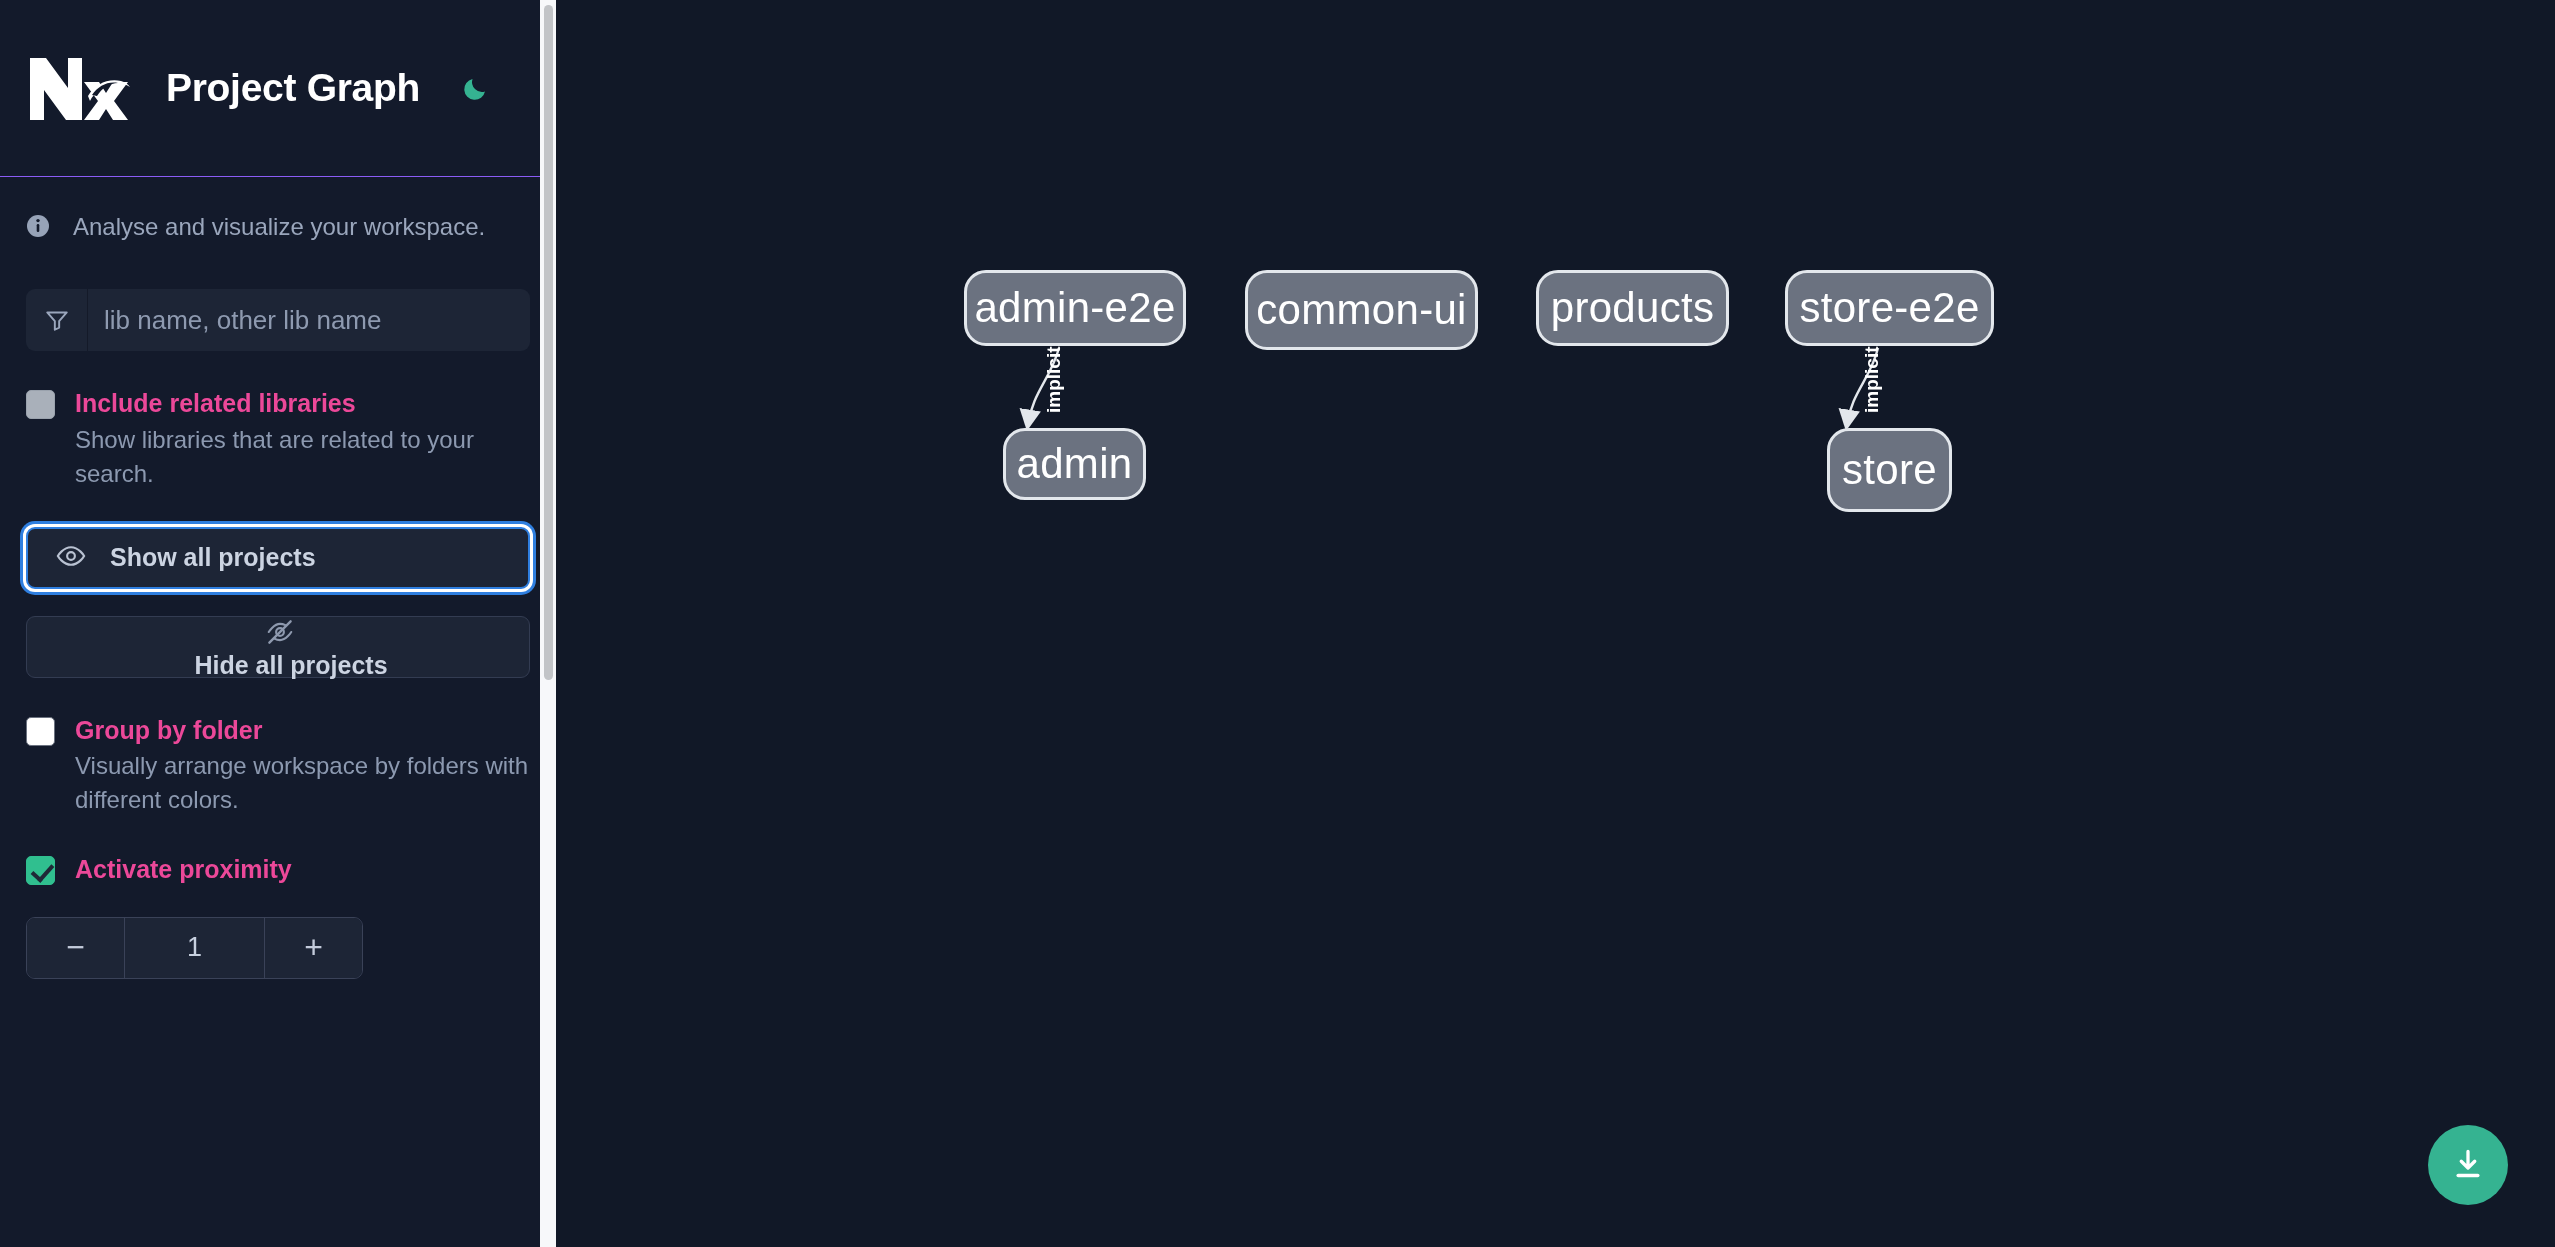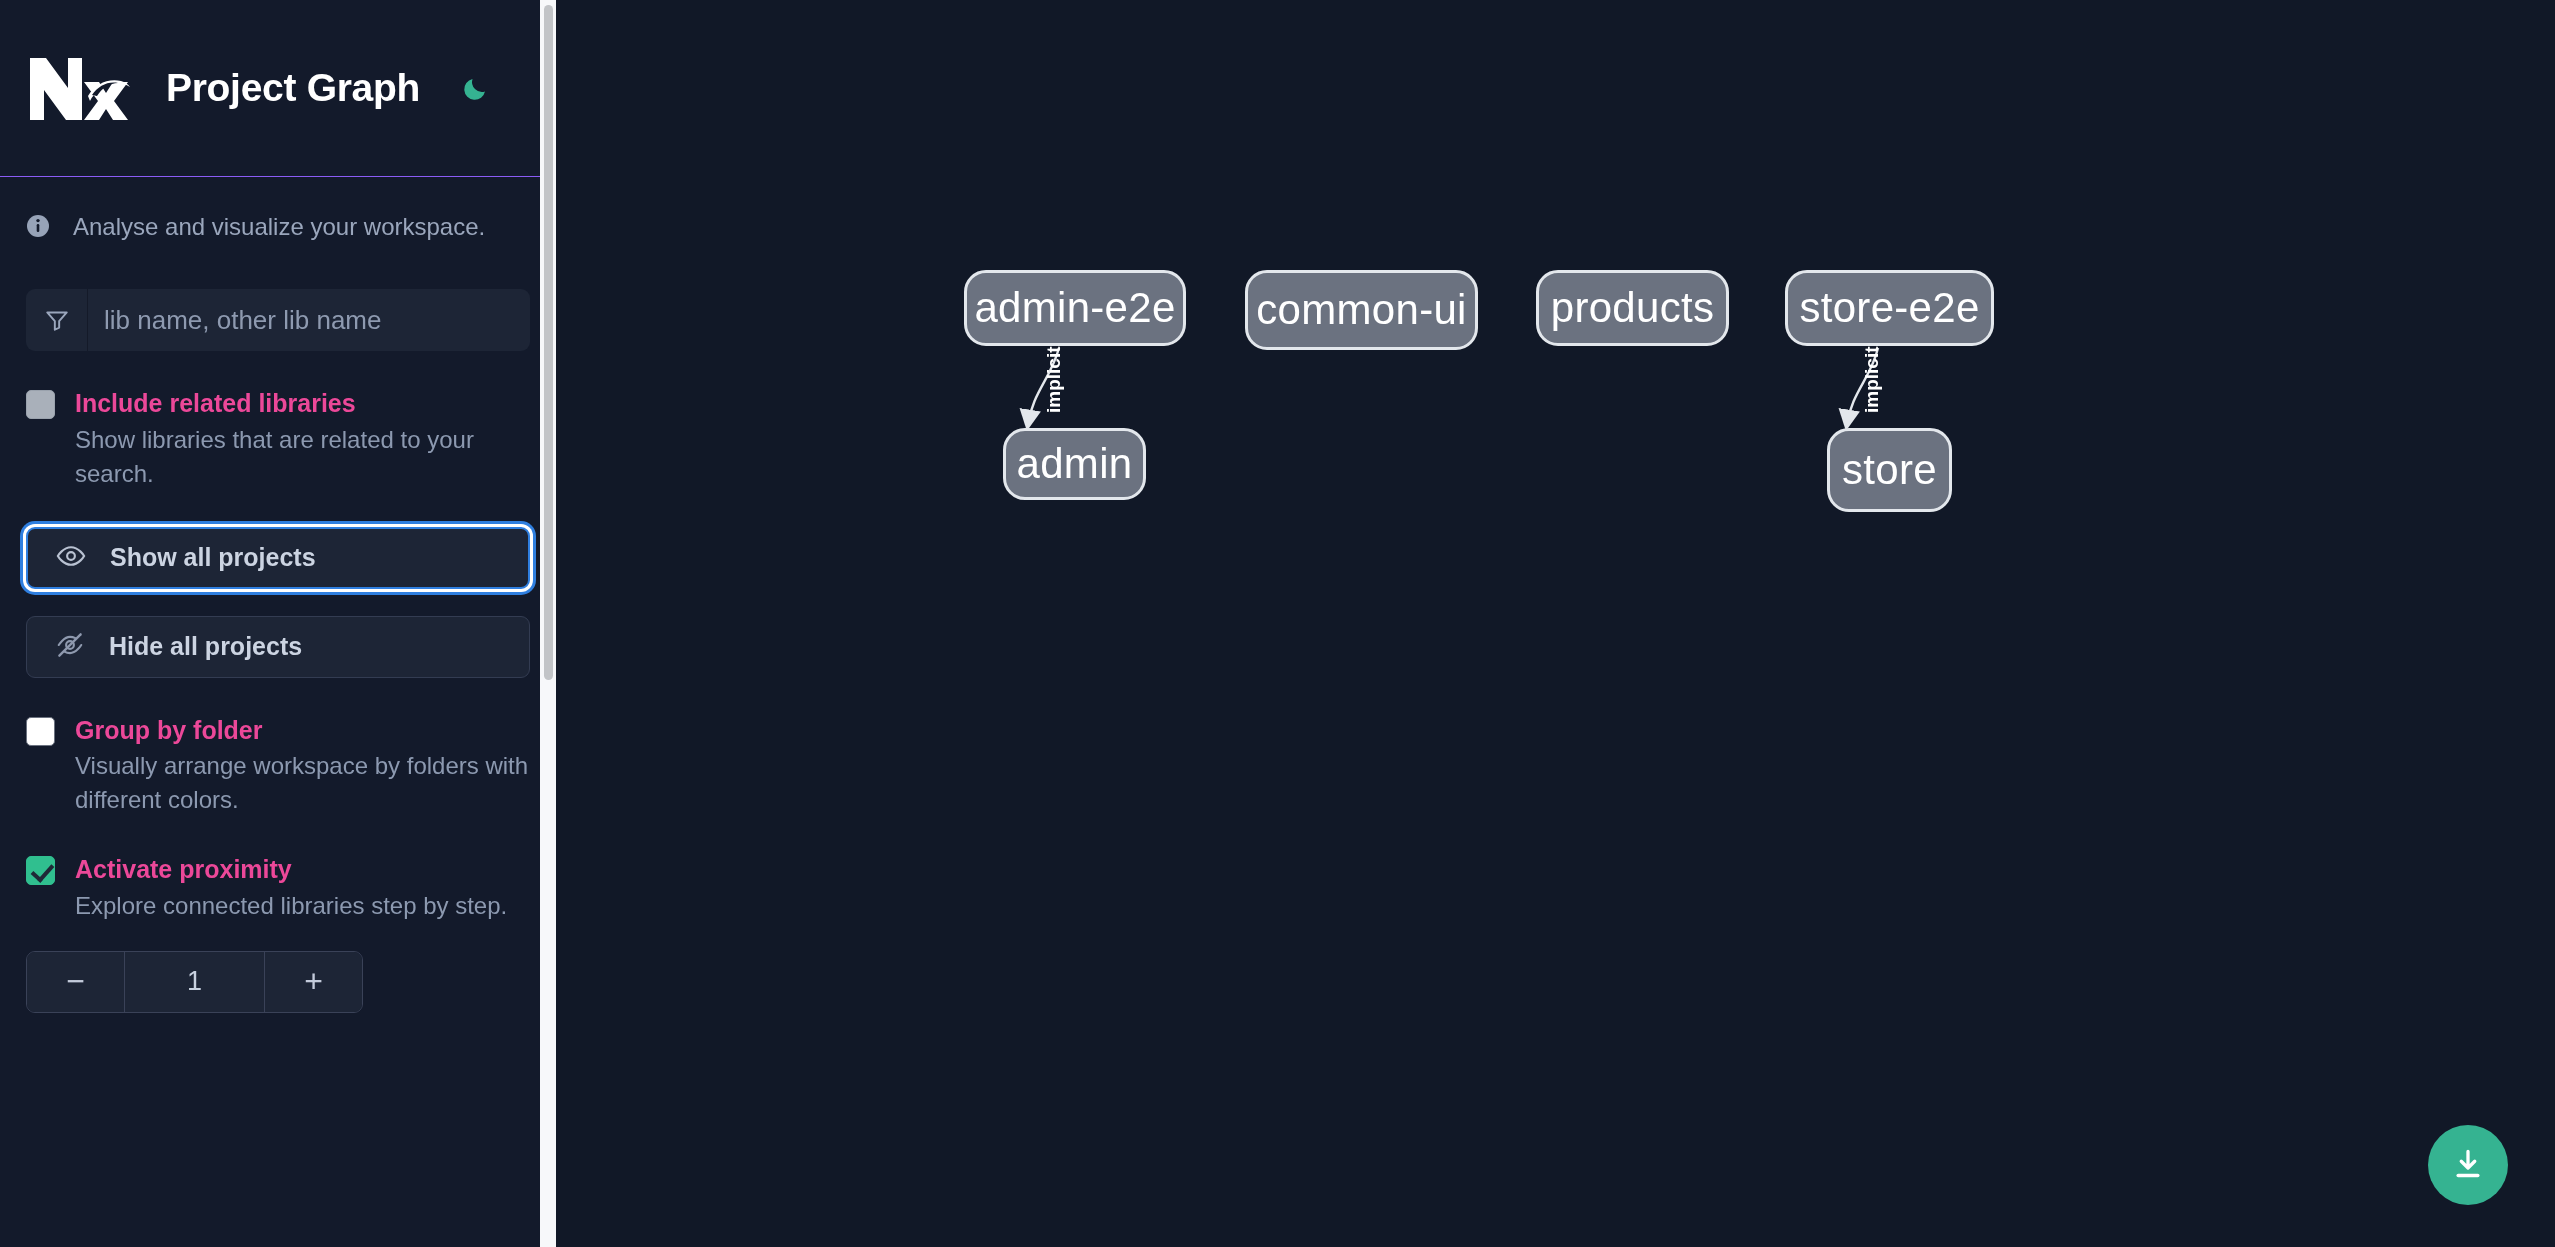--- a/index.html
+++ b/index.html
@@ -93,21 +93,21 @@
     width: 504px; height: 62px;
     background: #1d2536; border: 1px solid #333c52;
     border-radius: 9px; padding-left: 26px;
     font-size: 25px; font-weight: 700; color: #ccd4e2;
     cursor: pointer;
   }
   .pbtn.focused {
     border: 2px solid #2f7fe0;
     box-shadow: 0 0 0 3px #ffffff, 0 0 0 6px #2f7fe0;
   }
-  .pbtn + .pbtn { margin-top: 27px; }
+  .pbtn + .pbtn { margin-top: 27px; flex-direction: column; }
   .pbtn .bicon { width: 34px; height: 34px; flex: 0 0 34px; margin-right: 22px; }
 
   .stepper {
     display: flex; margin: 0 26px;
     border: 1px solid #3a4258; border-radius: 9px;
     overflow: hidden; width: 337px; height: 62px;
   }
   .step-btn {
     width: 97px; height: 60px; display: flex;
     align-items: center; justify-content: center;
@@ -248,21 +248,20 @@
           <div class="opt-desc">Visually arrange workspace by folders with different colors.</div>
         </span>
       </div>
     </div>
 
     <div class="opt-block">
       <div class="opt-row">
         <span class="cbox checked"></span>
         <span class="opt-texts">
           <span class="opt-label">Activate proximity</span>
-          <div class="opt-desc">Explore connected libraries step by step.</div>
         </span>
       </div>
     </div>
 
     <div style="margin-top:28px">
       <div class="stepper">
         <div class="step-btn">−</div>
         <div class="step-val">1</div>
         <div class="step-btn">+</div>
       </div>

